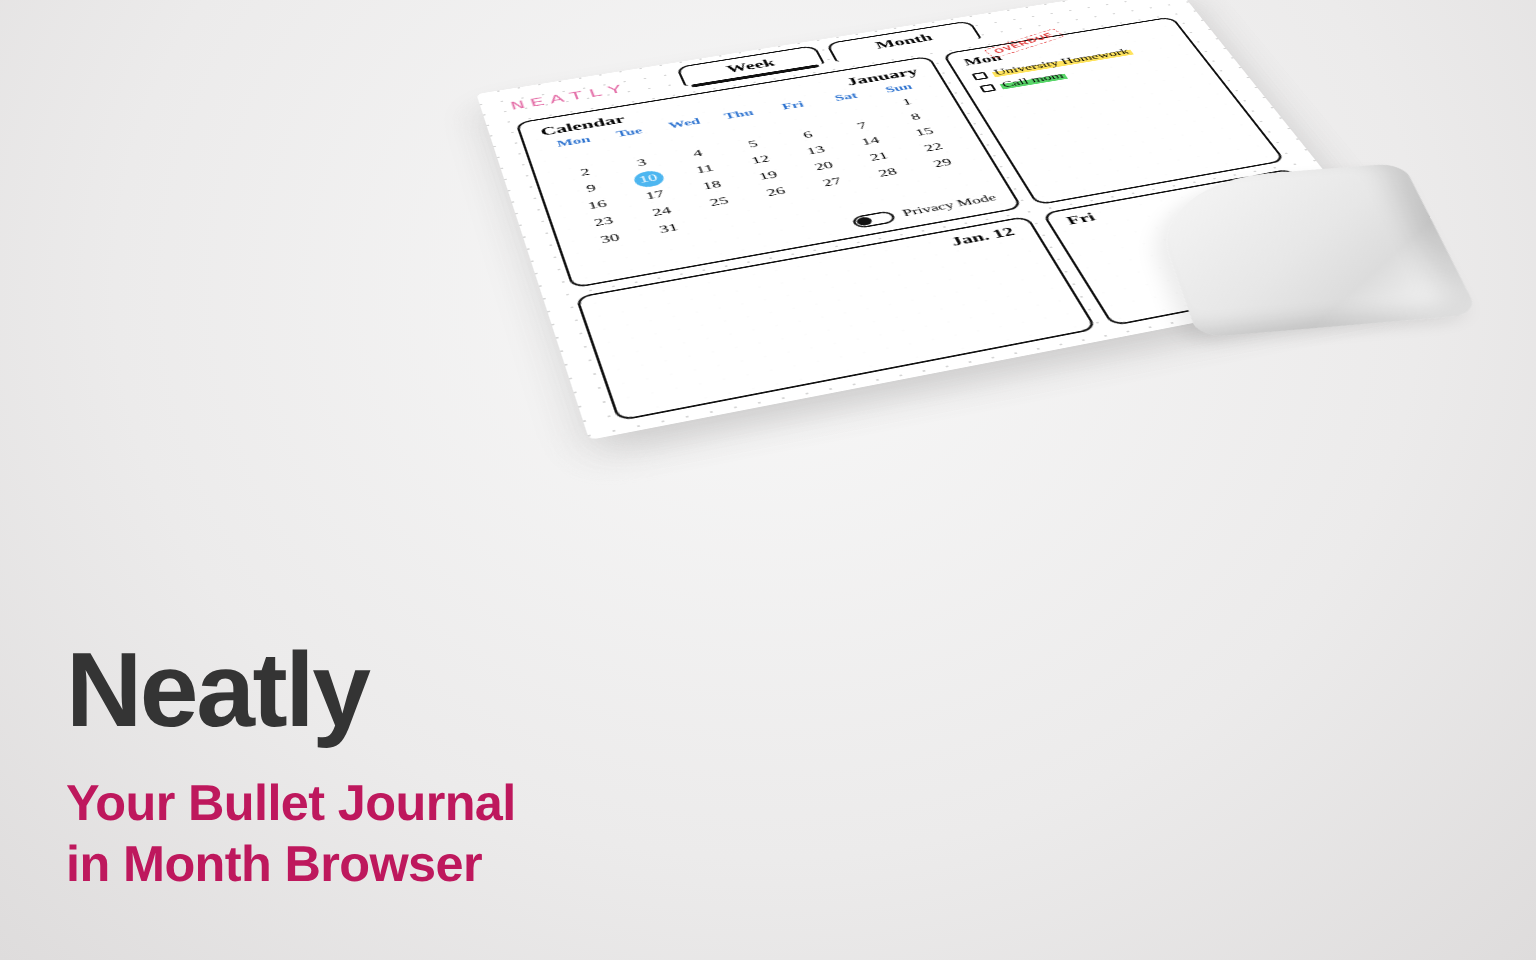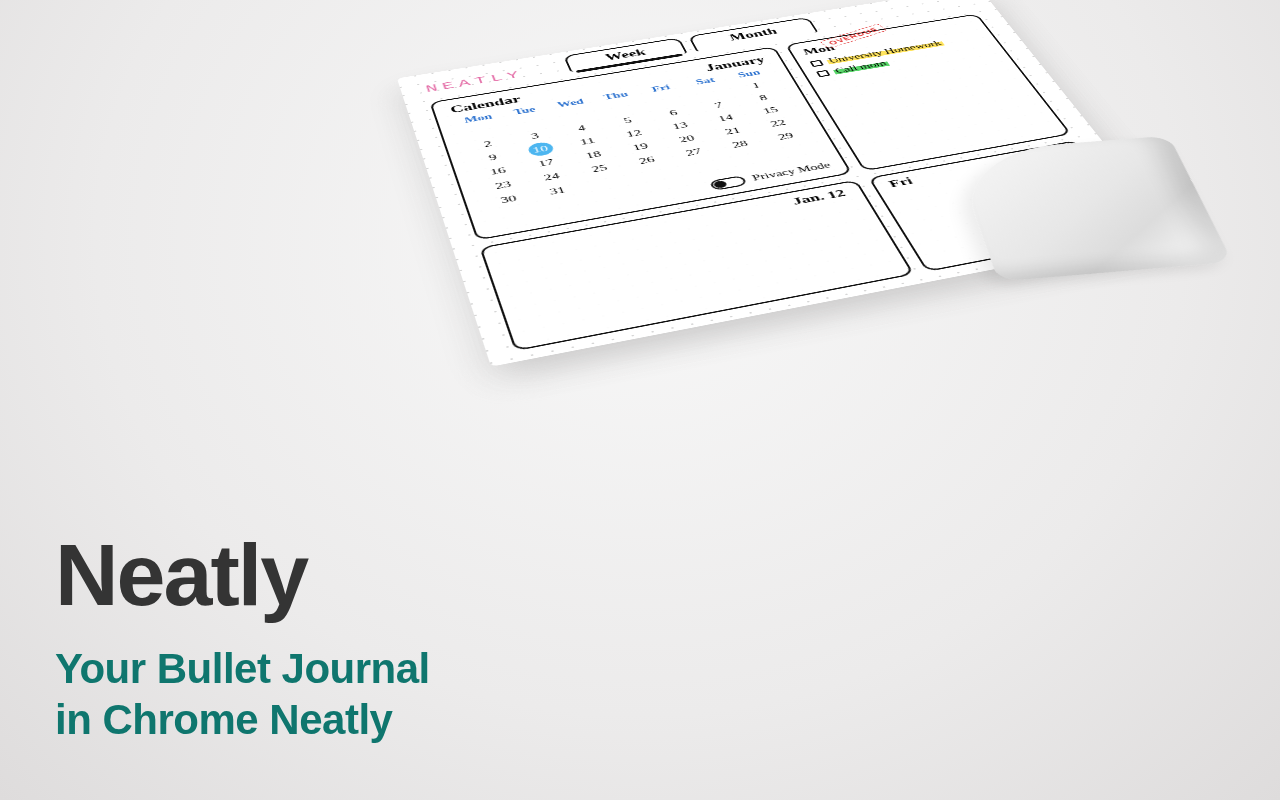--- a/index.html
+++ b/index.html
@@ -20,21 +20,21 @@
     font-weight: 800;
     letter-spacing: -2px;
     line-height: 0.95;
     color: #343434;
   }
   .marketing .subtitle {
     margin-top: 26px;
     font-size: 42px;
     font-weight: 700;
     line-height: 1.22;
-    color: #0f766e;
+    color: #be185d;
     letter-spacing: -0.5px;
   }
 
   
   .stage {
     position: absolute;
     left: 430px; top: -70px;
     width: 780px; height: 780px;
     perspective: 2200px;
     perspective-origin: 50% 40%;
@@ -157,21 +157,21 @@
     font-weight:800; font-size:14px; line-height:0;
   }
 </style>
 </head>
 <body>
 
 <div class="marketing">
   <div class="title">Neatly</div>
   <div class="subtitle">
     <div>Your Bullet Journal</div>
-    <div>in Chrome Neatly</div>
+    <div>in Month Browser</div>
   </div>
 </div>
 
 <div class="stage">
   <div class="sheet">
     <div class="shadow"></div>
     <div class="page">
 
       <div class="logo">NEATLY</div>
 

